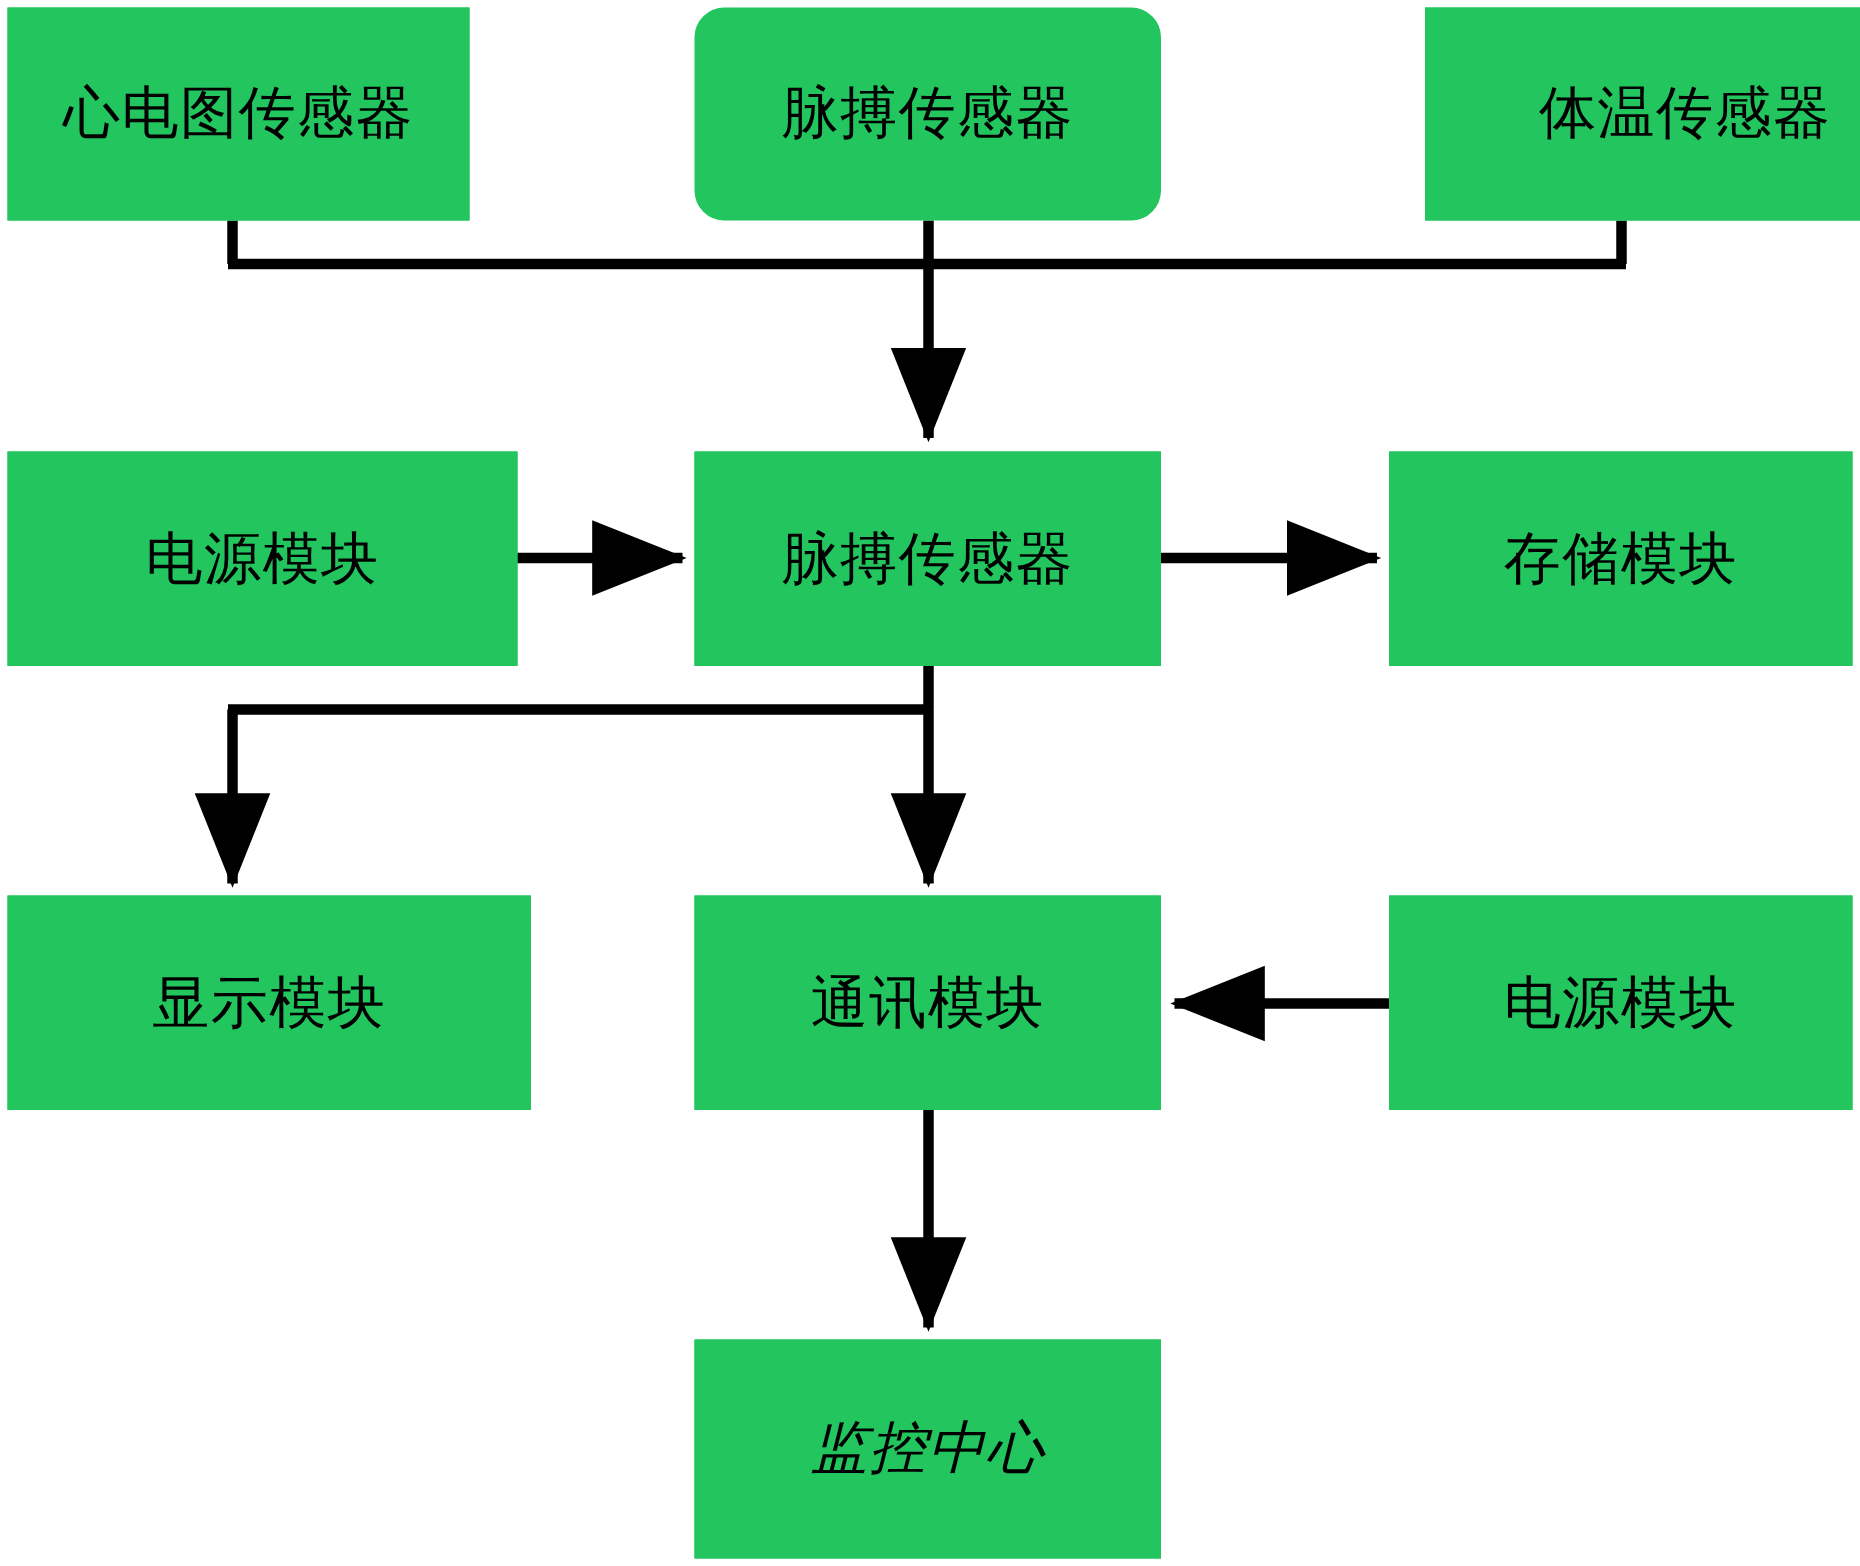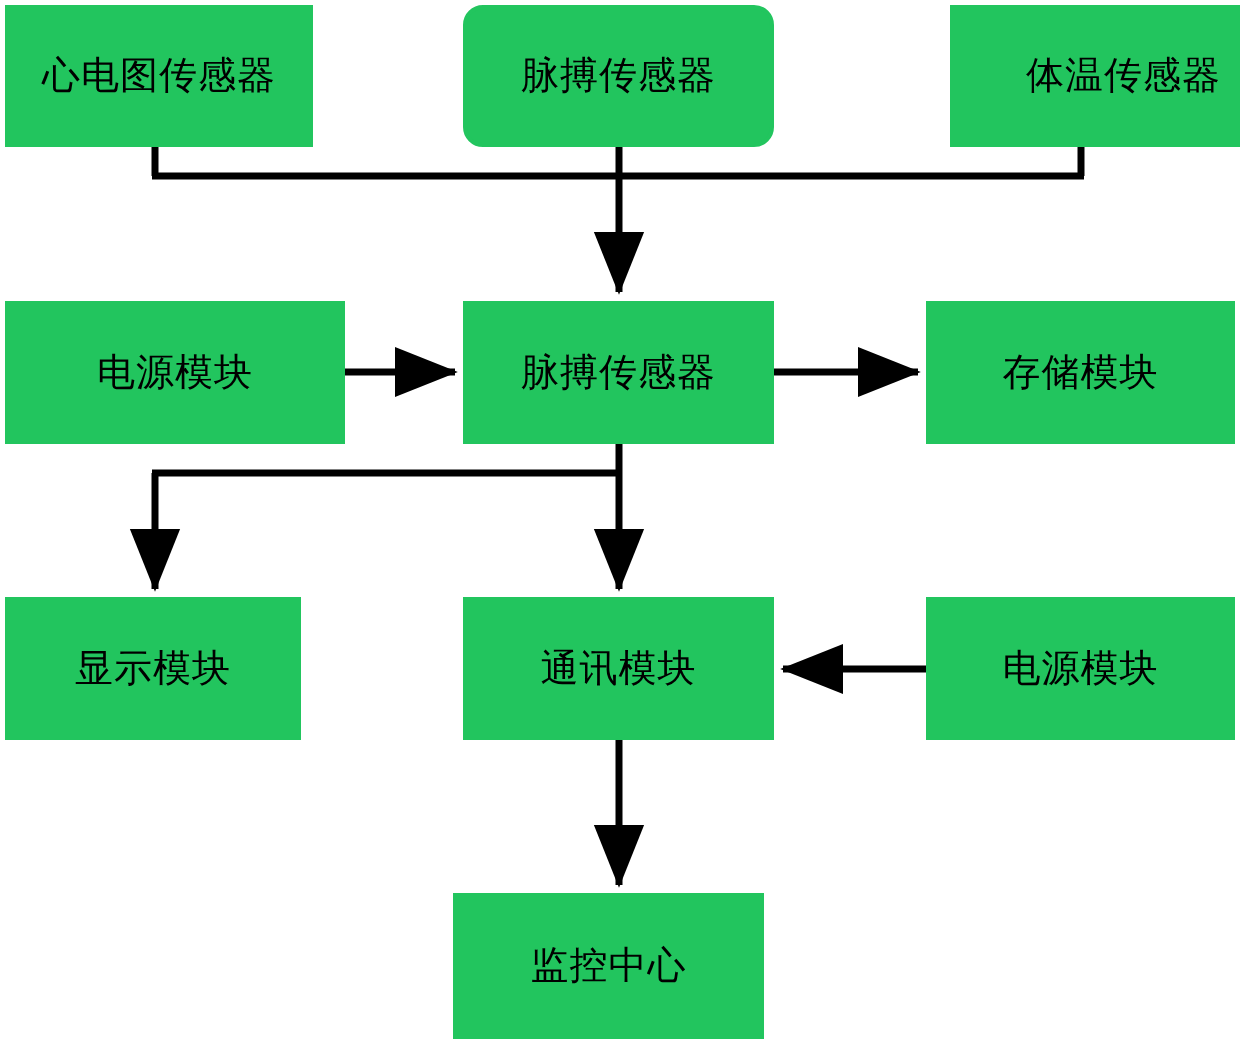--- a/index.html
+++ b/index.html
@@ -97,29 +97,29 @@
   </div>
 
   <div class="node-box" style="left:463px; top:301px; width:311px; height:143px;">
     <span class="node-label">脉搏传感器</span>
   </div>
 
   <div class="node-box" style="left:926px; top:301px; width:309px; height:143px;justify-content:center;">
     <span class="node-label">存储模块</span>
   </div>
 
-  <div class="node-box" style="left:5px; top:597px; width:296px; height:143px;">
+  <div class="node-box" style="left:5px; top:597px; width:349px; height:143px;">
     <span class="node-label">显示模块</span>
   </div>
 
   <div class="node-box" style="left:463px; top:597px; width:311px; height:143px;">
     <span class="node-label">通讯模块</span>
   </div>
 
   <div class="node-box" style="left:926px; top:597px; width:309px; height:143px;">
     <span class="node-label">电源模块</span>
   </div>
 
-  <div class="node-box" style="left:453px; top:893px; width:311px; height:146px;">
+  <div class="node-box" style="left:463px; top:893px; width:311px; height:146px;font-style:italic;">
     <span class="node-label">监控中心</span>
   </div>
 
 </div>
 
 </body></html>

